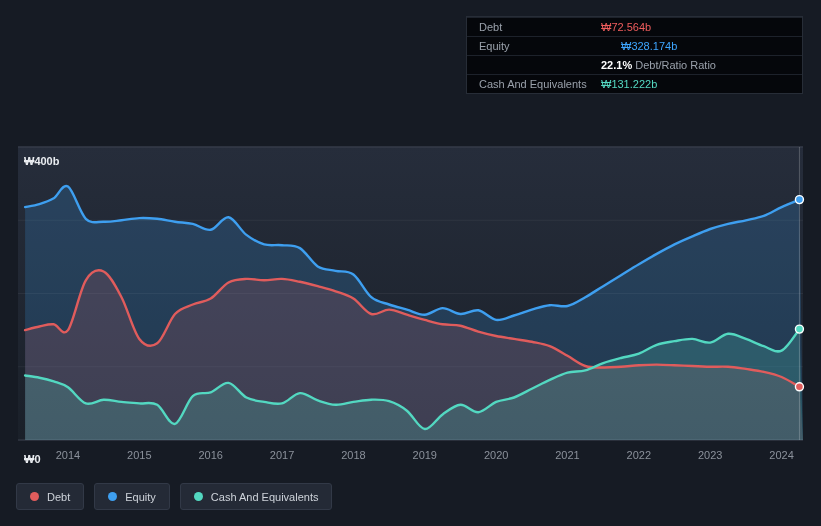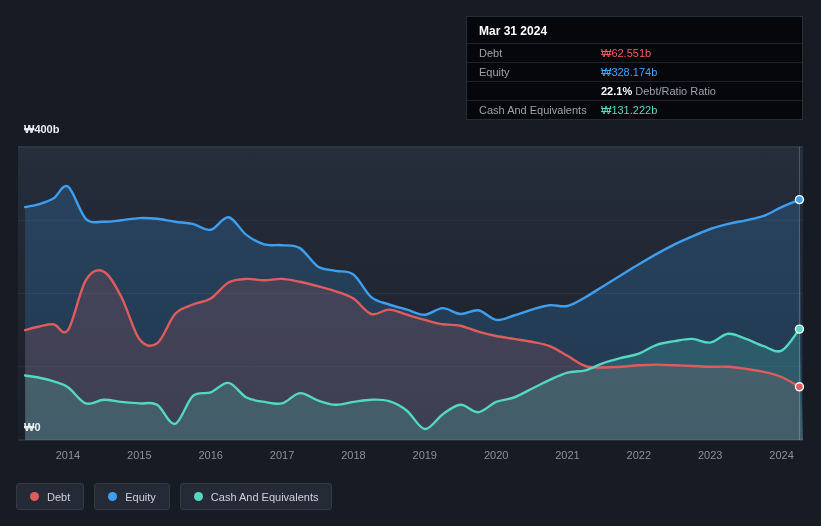--- a/index.html
+++ b/index.html
@@ -5,38 +5,38 @@
   * { margin:0; padding:0; box-sizing:border-box; }
   html,body { background:#10141b; }
   .page {
     position:relative; width:821px; height:526px;
     background:#161b24; overflow:hidden;
     font-family:"Liberation Sans", sans-serif;
   }
   #chart-svg { position:absolute; left:0; top:0; }
 
   
-  .ylabel { position:absolute; font-size:11px; font-weight:bold; color:#e9ecf0; z-index:2; }
+  .ylabel { position:absolute; font-size:11px; font-weight:bold; color:#e9ecf0; z-index:2;margin-top:32px; }
   .ylabel.top { left:24px; top:123px; }
   .ylabel.bottom { left:24px; top:421px; }
 
   
   .tooltip {
     position:absolute; top:16px; right:18px; width:337px;
     background:#05070b; border:1px solid #272d37; z-index:5;
   }
   .tt-title { padding:7px 12px 5px; font-size:12px; font-weight:bold; color:#ffffff; }
   .tt-row {
     display:flex; align-items:center; height:19px; padding:0 12px;
     border-top:1px solid #1d222b; font-size:11px;
   }
   .tt-label { width:122px; flex:none; color:#9aa1ab; }
   .tt-value { color:#e8eaee; white-space:nowrap; }
   .tt-value.debt { color:#ef5d5d; }
-  .tt-value.equity { color:#3ea6ff; }
+  .tt-value.equity { color:#3ea6ff;margin-left:20px; }
   .tt-value.cash { color:#55d9c3; }
   .tt-bold { font-weight:bold; color:#ffffff; }
   .tt-gray { color:#9aa1ab; }
 
   
   .legend { position:absolute; left:16px; bottom:16px; display:flex; gap:10px; z-index:3; }
   .legend-item {
     display:inline-flex; align-items:center; gap:8px; height:27px; padding:0 13px;
     background:#242a36; border:1px solid #323947; border-radius:3px;
     font-size:11px; color:#ced3da; cursor:pointer;
@@ -81,24 +81,23 @@
       <text x="567.5000000000033" y="459" text-anchor="middle" fill="#8b919b" font-size="11px" font-family="&quot;Liberation Sans&quot;, sans-serif">2021</text>
       <text x="638.8636363636396" y="459" text-anchor="middle" fill="#8b919b" font-size="11px" font-family="&quot;Liberation Sans&quot;, sans-serif">2022</text>
       <text x="710.2272727272759" y="459" text-anchor="middle" fill="#8b919b" font-size="11px" font-family="&quot;Liberation Sans&quot;, sans-serif">2023</text>
       <text x="781.5909090909123" y="459" text-anchor="middle" fill="#8b919b" font-size="11px" font-family="&quot;Liberation Sans&quot;, sans-serif">2024</text>
     </svg>
 
   <div class="ylabel top">₩400b</div>
   <div class="ylabel bottom">₩0</div>
 
   <div class="tooltip">
-    <div class="tt-title">Mar 31 2024</div>
     <div class="tt-row">
       <span class="tt-label">Debt</span>
-      <span class="tt-value debt">₩62.551b</span>
+      <span class="tt-value debt">₩72.564b</span>
     </div>
     <div class="tt-row">
       <span class="tt-label">Equity</span>
       <span class="tt-value equity">₩328.174b</span>
     </div>
     <div class="tt-row">
       <span class="tt-label"></span>
       <span class="tt-value"><span class="tt-bold">22.1%</span>&nbsp;<span class="tt-gray">Debt/Ratio Ratio</span></span>
     </div>
     <div class="tt-row">

